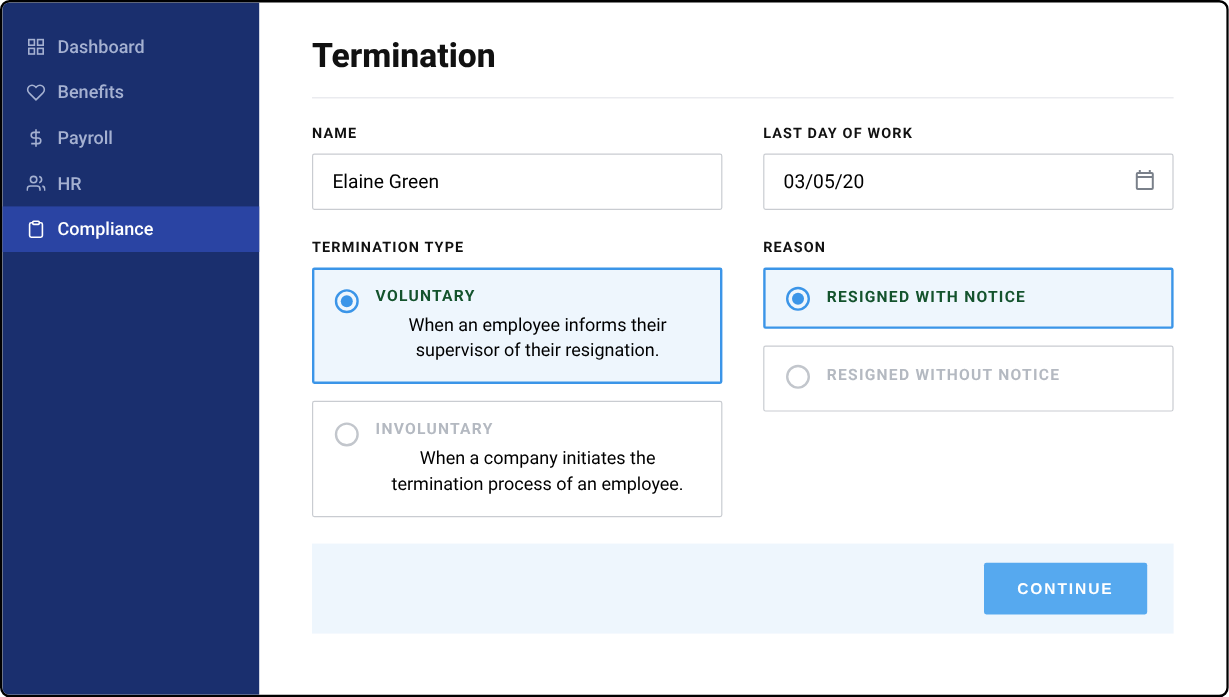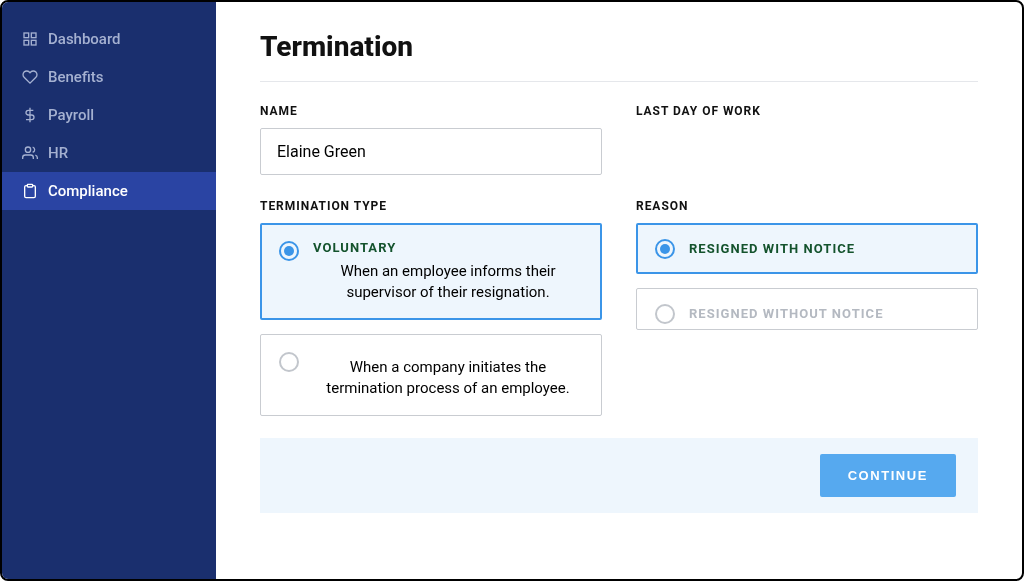--- a/index.html
+++ b/index.html
@@ -114,21 +114,21 @@
       background: #fff;
     }
     .option-box.selected {
       border: 2px solid #3b95e8;
       background: #eef6fd;
       padding: 15px 17px;
     }
     .option-box.compact {
       align-items: center;
       padding-top: 14px;
-      padding-bottom: 5px;
+      padding-bottom: 18px;
     }
     .option-box.compact.selected {
       padding-top: 13px;
       padding-bottom: 13px;
     }
     .radio {
       width: 20px;
       height: 20px;
       border: 2px solid #c2c6cc;
       border-radius: 50%;
@@ -247,36 +247,45 @@
     <hr class="divider">
 
     <div class="form-grid">
 
       <div>
         <div class="form-label">NAME</div>
         <input class="text-input" type="text" value="Elaine Green" style="">
       </div>
       <div>
         <div class="form-label">LAST DAY OF WORK</div>
+        <div class="date-wrapper">
+          <input class="text-input" type="text" value="03/05/20" style="">
+          <span class="date-icon">
+            <svg viewBox="0 0 24 24">
+                <path d="M19 4h-1V2h-2v2H8V2H6v2H5a2 2 0 0 0-2 2v14a2 2 0 0 0 2 2h14a2 2 0 0 0 2-2V6a2 2 0 0 0-2-2zm0 16H5V10h14v10zM5 8V6h14v2H5z"></path>
+              </svg>
+          </span>
+        </div>
       </div>
 
       <div>
         <div class="form-label">TERMINATION TYPE</div>
 
         <div class="option-box selected">
           <span class="radio"></span>
           <div class="option-content">
             <div class="option-title">VOLUNTARY</div>
             <div class="option-desc">When an employee informs their supervisor of their resignation.</div>
           </div>
         </div>
 
         <div class="option-box">
           <span class="radio"></span>
           <div class="option-content">
+            <div class="option-title">INVOLUNTARY</div>
             <div class="option-desc">When a company initiates the termination process of an employee.</div>
           </div>
         </div>
       </div>
 
       <div>
         <div class="form-label">REASON</div>
 
         <div class="option-box compact selected">
           <span class="radio"></span>

